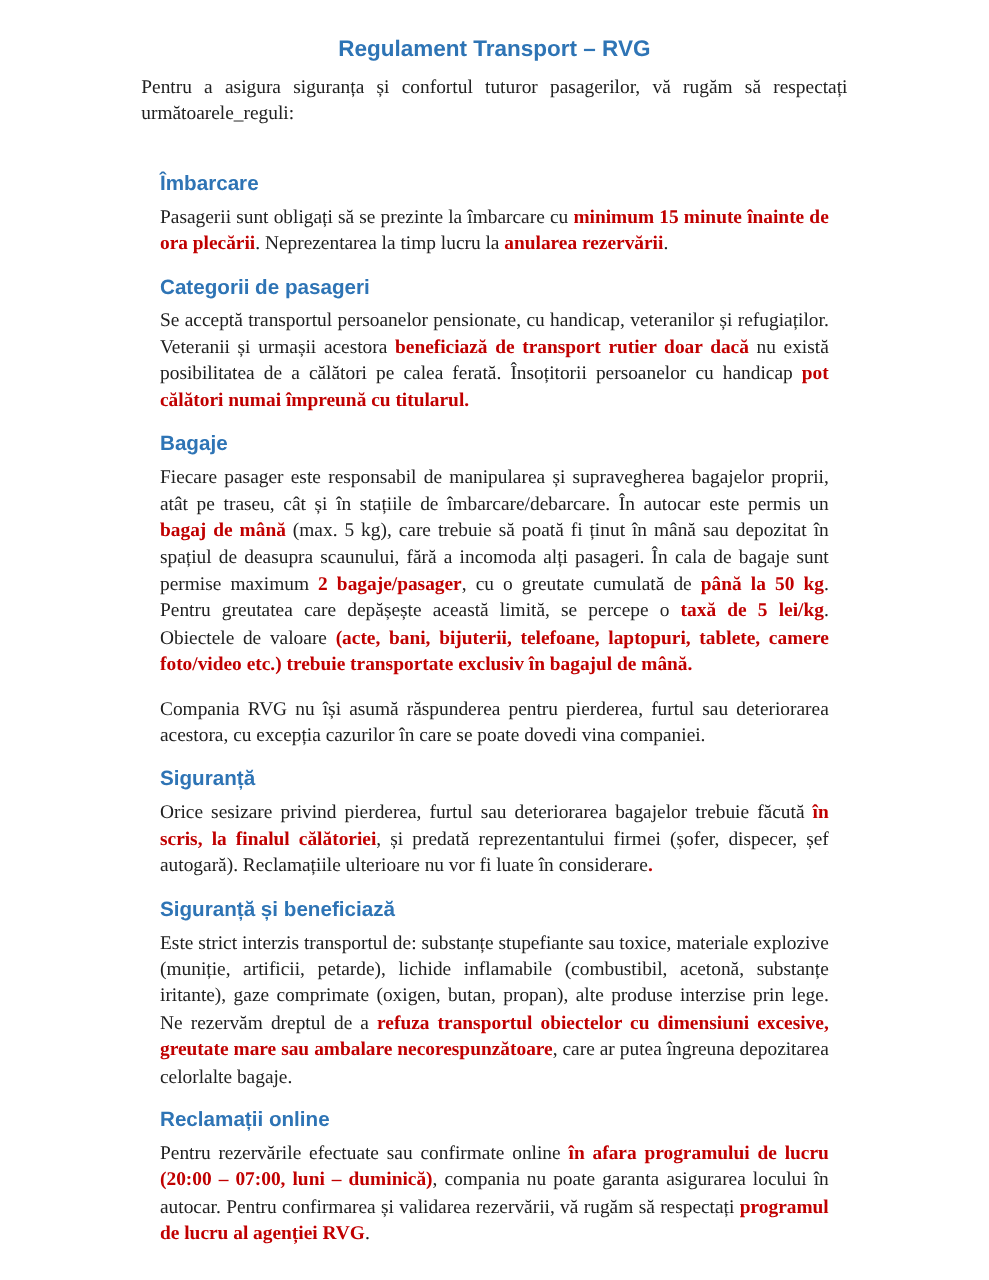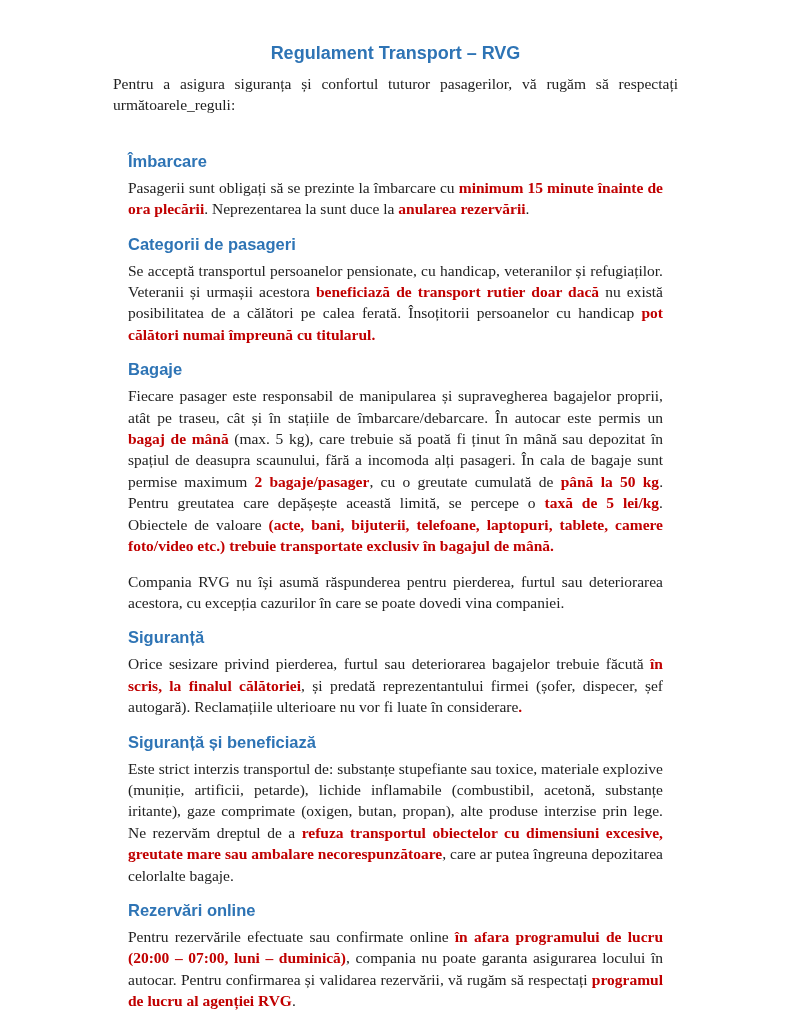--- a/index.html
+++ b/index.html
@@ -10,21 +10,21 @@
   }
   * { margin: 0; padding: 0; box-sizing: border-box; }
   html, body {
     background: var(--page-bg);
     font-family: "Liberation Serif", serif;
   }
   .page {
     width: 791px;
     height: 1024px;
     background: var(--page-bg);
-    padding: 43px 113px 0 113px;
+    padding: 29px 113px 0 113px;
     overflow: hidden;
     color: var(--body-color);
   }
   .doc-title {
     font-family: "Liberation Sans", sans-serif;
     font-size: 18px;
     font-weight: bold;
     color: var(--heading-color);
     text-align: center;
     margin-bottom: 9px;
@@ -54,37 +54,37 @@
 </style>
 </head>
 <body>
 
 <div class="page">
   <h1 class="doc-title">Regulament Transport – RVG</h1>
   <p class="para intro"><span>Pentru a asigura siguranța și confortul tuturor pasagerilor, vă rugăm să respectați următoarele_reguli:</span></p>
   <main>
       <section>
         <h2 class="section-heading">Îmbarcare</h2>
-        <p class="para"><span>Pasagerii sunt obligați să se prezinte la îmbarcare cu </span><span class="run-red">minimum 15 minute înainte de ora plecării</span><span>. Neprezentarea la sunt duce la </span><span class="run-red">anularea rezervării</span><span>.</span></p>
+        <p class="para"><span>Pasagerii sunt obligați să se prezinte la îmbarcare cu </span><span class="run-red">minimum 15 minute înainte de ora plecării</span><span>. Neprezentarea la timp lucru la </span><span class="run-red">anularea rezervării</span><span>.</span></p>
       </section>
       <section>
         <h2 class="section-heading">Categorii de pasageri</h2>
         <p class="para"><span>Se acceptă transportul persoanelor pensionate, cu handicap, veteranilor și refugiaților. Veteranii și urmașii acestora </span><span class="run-red">beneficiază de transport rutier doar dacă</span><span> nu există posibilitatea de a călători pe calea ferată. Însoțitorii persoanelor cu handicap </span><span class="run-red">pot călători numai împreună cu titularul.</span></p>
       </section>
       <section>
         <h2 class="section-heading">Bagaje</h2>
         <p class="para"><span>Fiecare pasager este responsabil de manipularea și supravegherea bagajelor proprii, atât pe traseu, cât și în stațiile de îmbarcare/debarcare. În autocar este permis un </span><span class="run-red">bagaj de mână</span><span> (max. 5 kg), care trebuie să poată fi ținut în mână sau depozitat în spațiul de deasupra scaunului, fără a incomoda alți pasageri. În cala de bagaje sunt permise maximum </span><span class="run-red">2 bagaje/pasager</span><span>, cu o greutate cumulată de </span><span class="run-red">până la 50 kg</span><span>. Pentru greutatea care depășește această limită, se percepe o </span><span class="run-red">taxă de 5 lei/kg</span><span>. Obiectele de valoare </span><span class="run-red">(acte, bani, bijuterii, telefoane, laptopuri, tablete, camere foto/video etc.) trebuie transportate exclusiv în bagajul de mână.</span></p>
         <p class="para"><span>Compania RVG nu își asumă răspunderea pentru pierderea, furtul sau deteriorarea acestora, cu excepția cazurilor în care se poate dovedi vina companiei.</span></p>
       </section>
       <section>
         <h2 class="section-heading">Siguranță</h2>
         <p class="para"><span>Orice sesizare privind pierderea, furtul sau deteriorarea bagajelor trebuie făcută </span><span class="run-red">în scris, la finalul călătoriei</span><span>, și predată reprezentantului firmei (șofer, dispecer, șef autogară). Reclamațiile ulterioare nu vor fi luate în considerare</span><span class="run-red">.</span></p>
       </section>
       <section>
         <h2 class="section-heading">Siguranță și beneficiază</h2>
         <p class="para"><span>Este strict interzis transportul de: substanțe stupefiante sau toxice, materiale explozive (muniție, artificii, petarde), lichide inflamabile (combustibil, acetonă, substanțe iritante), gaze comprimate (oxigen, butan, propan), alte produse interzise prin lege. Ne rezervăm dreptul de a </span><span class="run-red">refuza transportul obiectelor cu dimensiuni excesive, greutate mare sau ambalare necorespunzătoare</span><span>, care ar putea îngreuna depozitarea celorlalte bagaje.</span></p>
       </section>
       <section>
-        <h2 class="section-heading">Rezervări online</h2>
+        <h2 class="section-heading">Reclamații online</h2>
         <p class="para"><span>Pentru rezervările efectuate sau confirmate online </span><span class="run-red">în afara programului de lucru (20:00 – 07:00, luni – duminică)</span><span>, compania nu poate garanta asigurarea locului în autocar. Pentru confirmarea și validarea rezervării, vă rugăm să respectați </span><span class="run-red">programul de lucru al agenției RVG</span><span>.</span></p>
       </section>
     </main>
 </div>
 
 </body></html>

